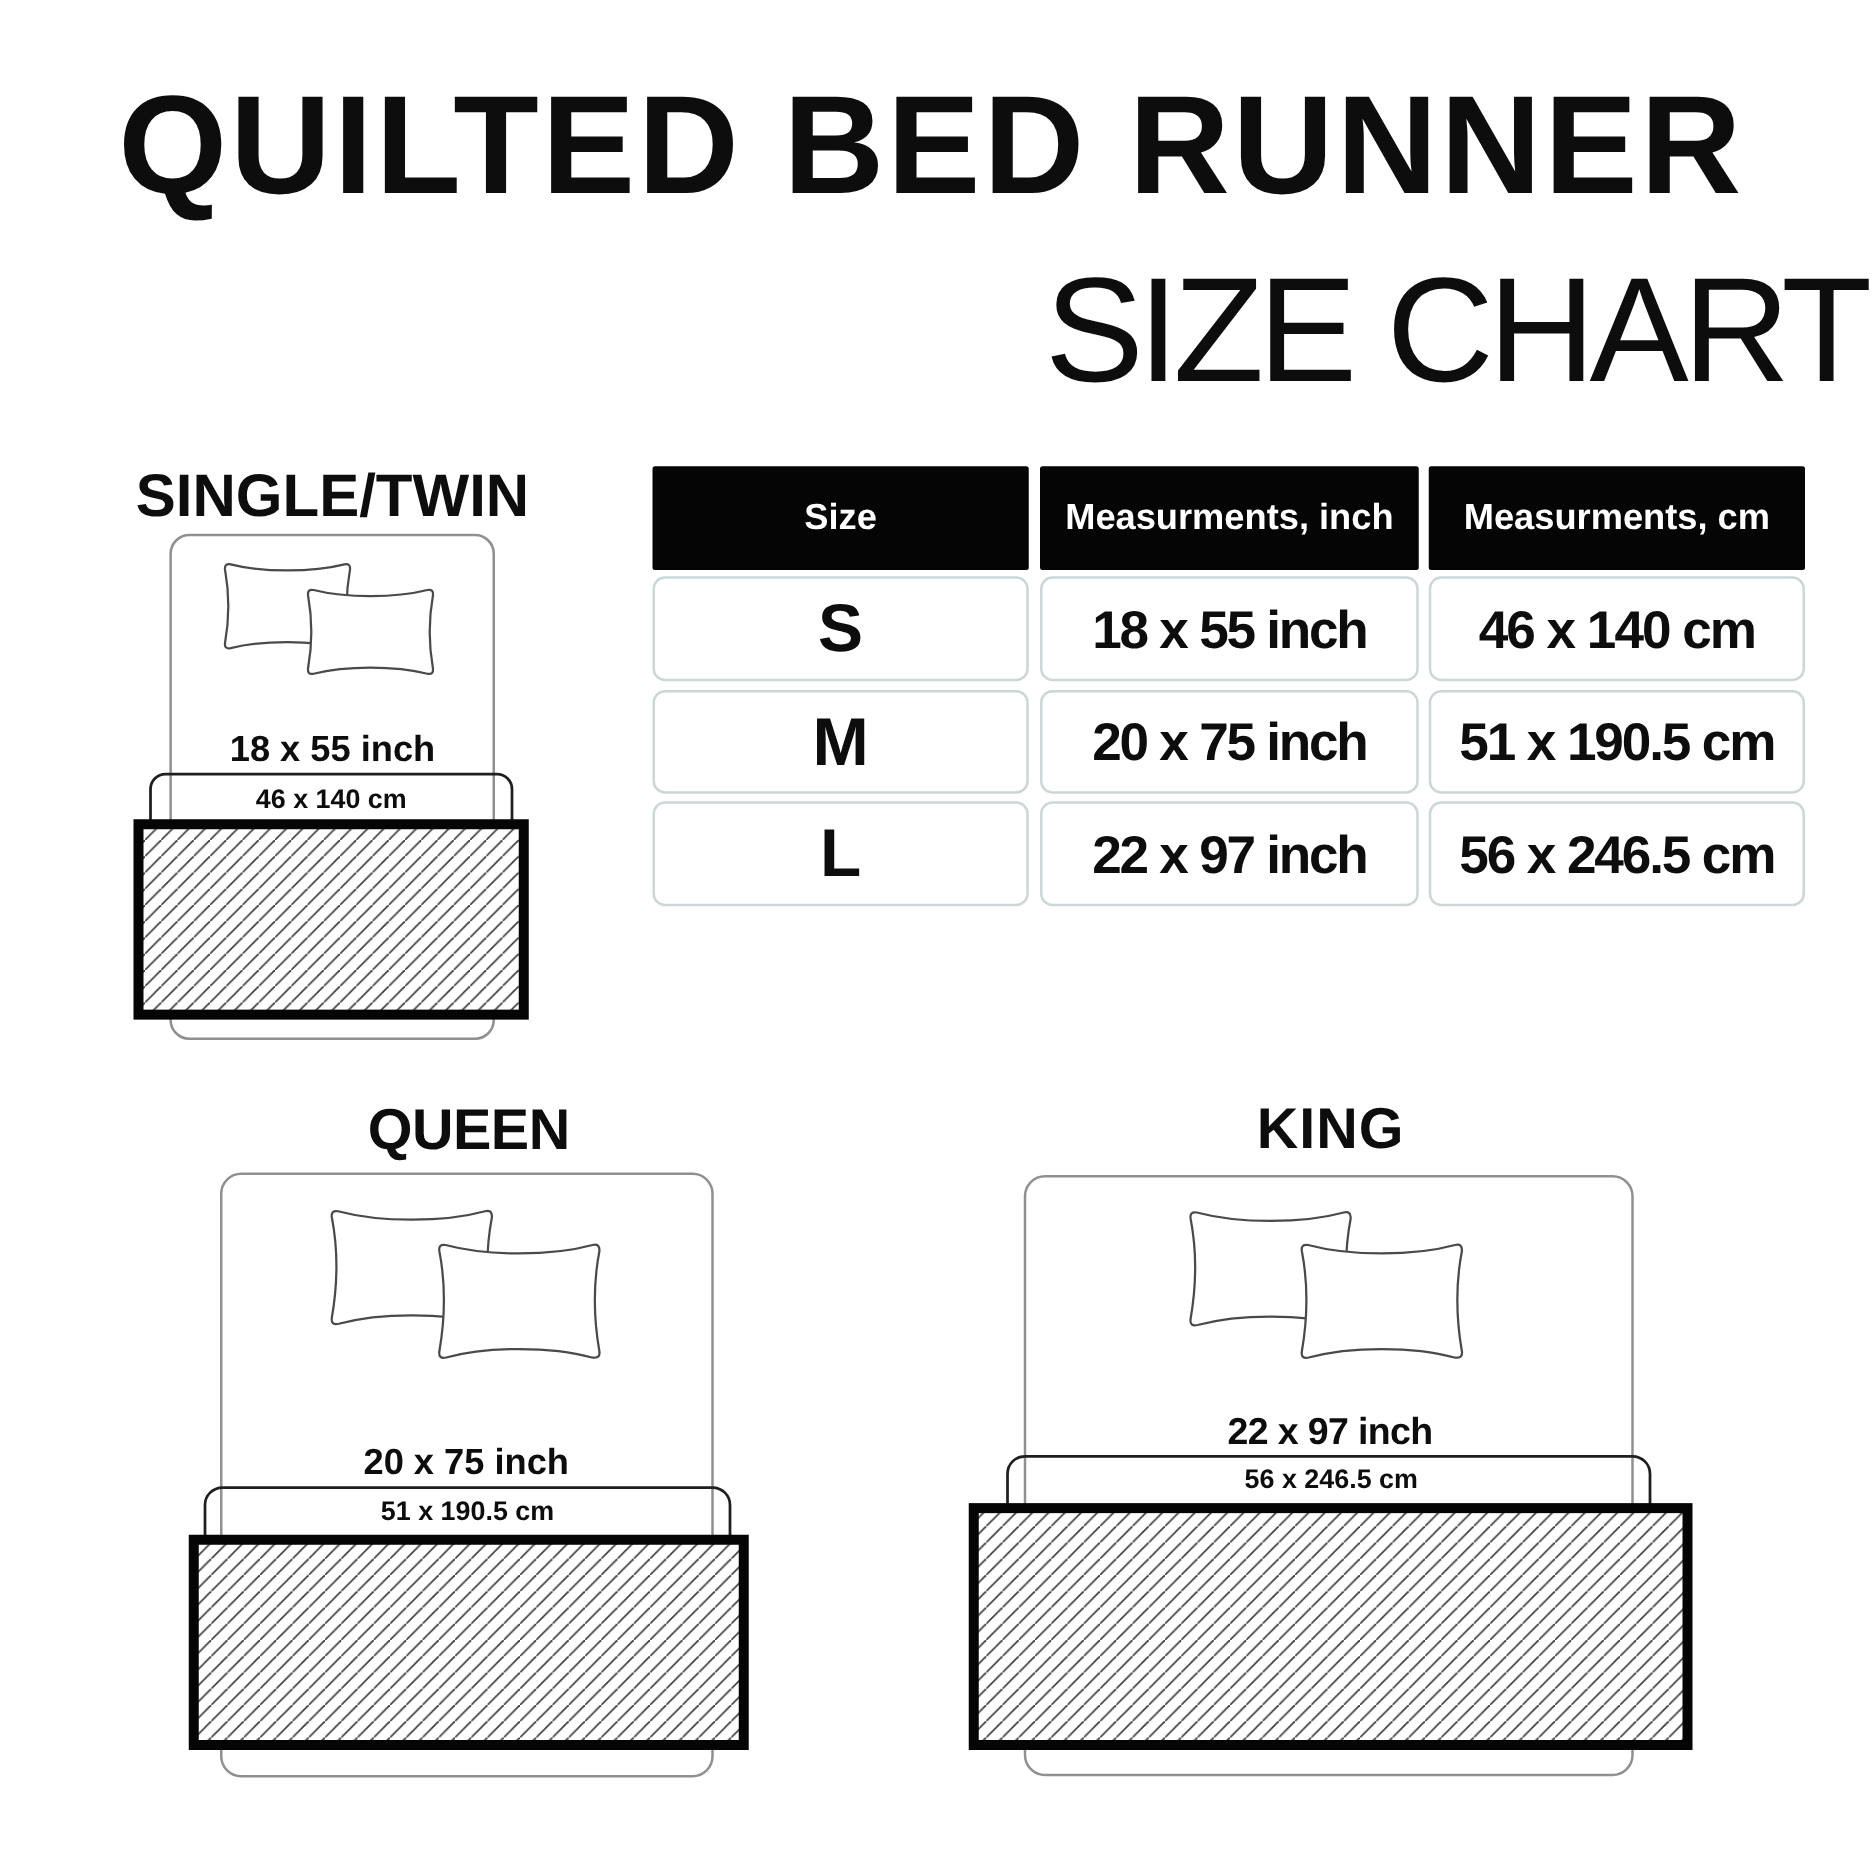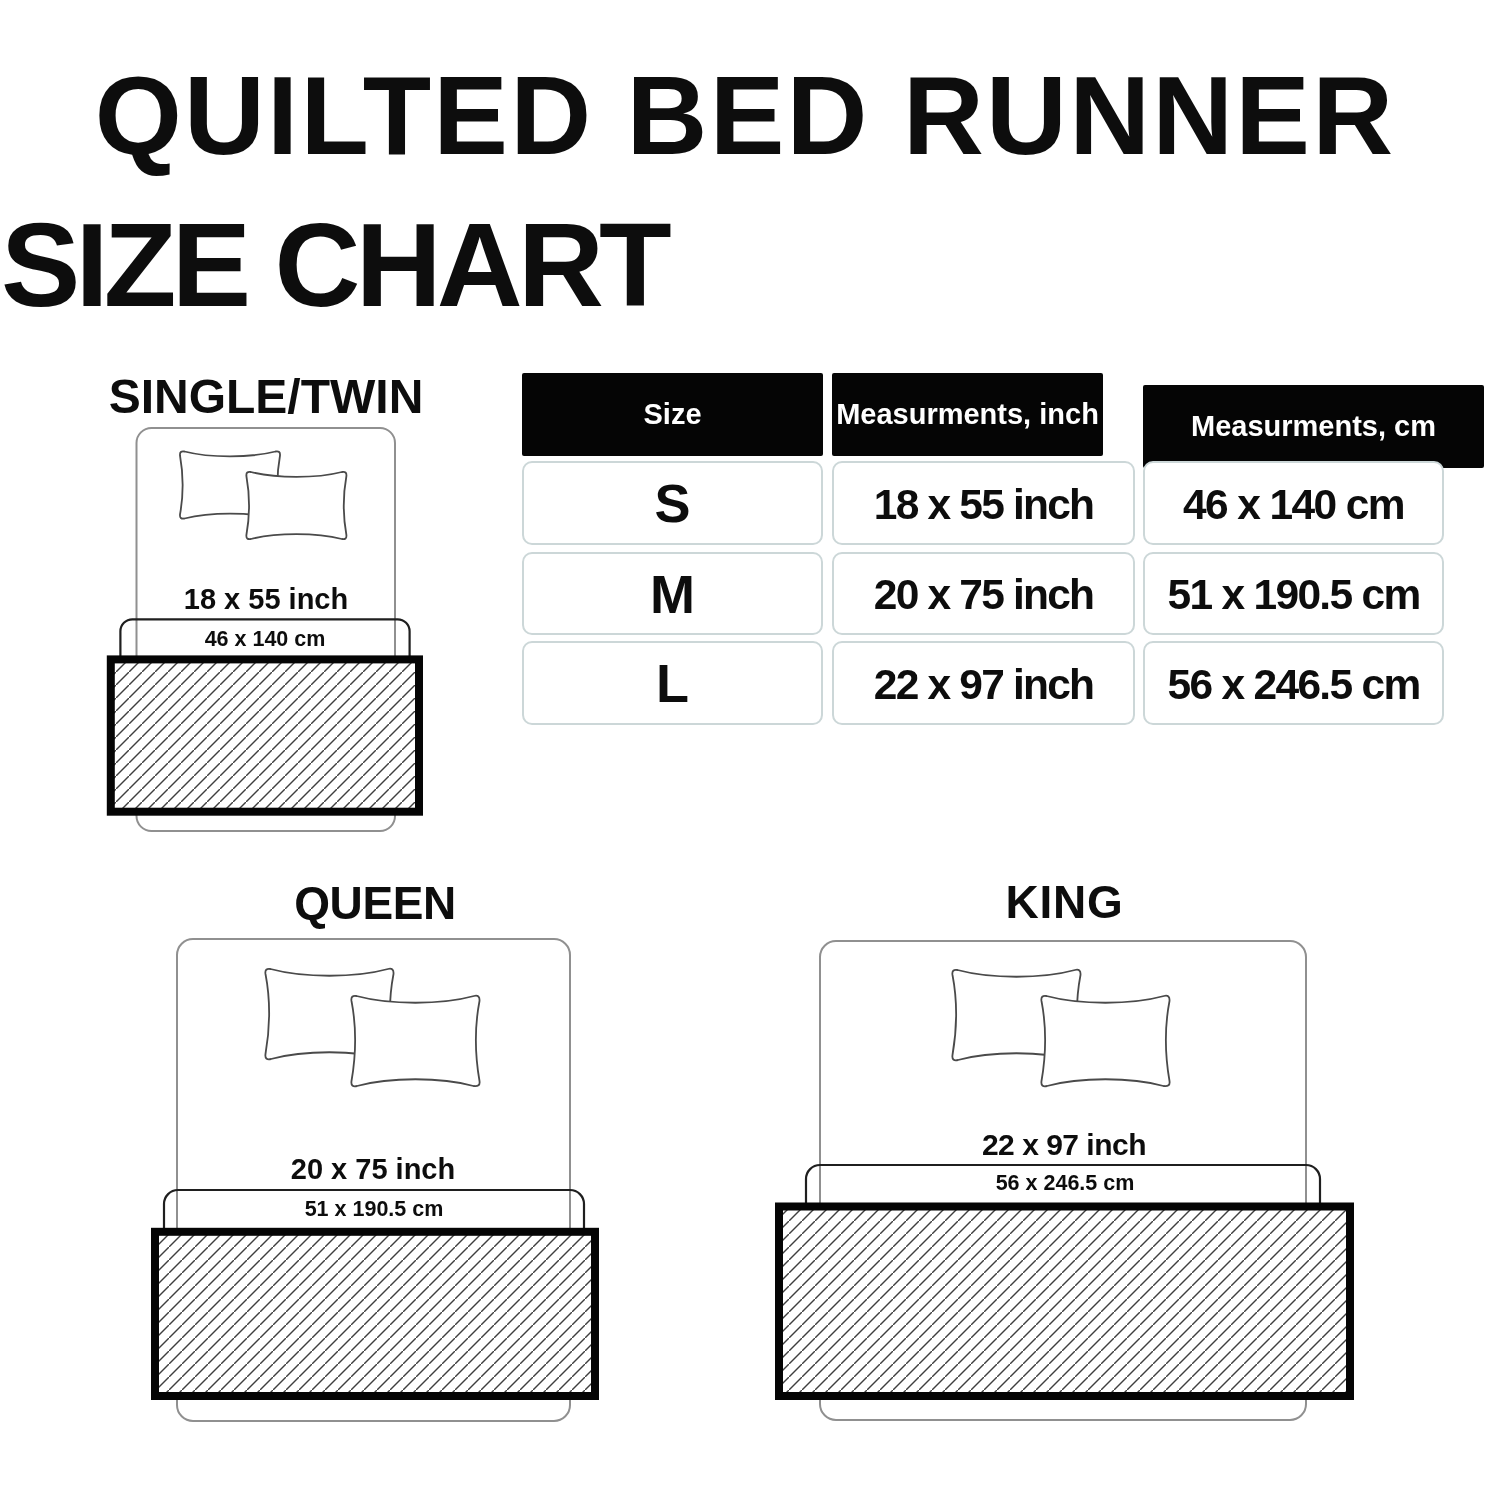--- a/index.html
+++ b/index.html
@@ -6,27 +6,27 @@
 body{width:1500px;height:1500px;background:#ffffff;font-family:"Liberation Sans",sans-serif;position:relative;overflow:hidden}
 .abs{position:absolute}
 .hdr{position:absolute;background:#050505;border-radius:2px;color:#fff;font-weight:bold;font-size:29px;display:flex;align-items:center;justify-content:center}
 .cell{position:absolute;background:#fff;border:2px solid #ccd7d8;border-radius:10px;color:#0d0d0d;font-weight:bold;display:flex;align-items:center;justify-content:center;box-sizing:border-box;padding-top:3px}
 </style>
 </head>
 <body>
 
 <div class="abs" style="left:-5px;top:60px;width:1500px;text-align:center;font-weight:bold;font-size:112px;line-height:112px;color:#0d0d0d;letter-spacing:2.2px">QUILTED BED RUNNER</div>
 
-<div class="abs" style="left:1px;top:205px;width:1492px;text-align:left;font-weight:bold;font-size:119px;line-height:119px;color:#0d0d0d;letter-spacing:-4.8px">SIZE CHART</div>
+<div class="abs" style="left:1px;top:205px;width:1492px;text-align:right;font-weight:normal;font-size:119px;line-height:119px;color:#0d0d0d;letter-spacing:-4.8px">SIZE CHART</div>
 
 <div class="hdr" style="left:522px;top:373px;width:301px;height:83px">Size</div>
 
-<div class="hdr" style="left:832px;top:373px;width:271px;height:83px">Measurments, inch</div>
+<div class="hdr" style="left:832px;top:373px;width:303px;height:83px">Measurments, inch</div>
 
-<div class="hdr" style="left:1143px;top:385px;width:341px;height:83px">Measurments, cm</div>
+<div class="hdr" style="left:1143px;top:373px;width:301px;height:83px">Measurments, cm</div>
 
 <div class="cell" style="left:522px;top:461px;width:301px;height:84px;font-size:54px;padding-top:0">S</div>
 
 <div class="cell" style="left:832px;top:461px;width:303px;height:84px;font-size:42.5px;letter-spacing:-1.8px">18 x 55 inch</div>
 
 <div class="cell" style="left:1143px;top:461px;width:301px;height:84px;font-size:42.5px;letter-spacing:-1.6px">46 x 140 cm</div>
 
 <div class="cell" style="left:522px;top:552px;width:301px;height:83px;font-size:54px;padding-top:0">M</div>
 
 <div class="cell" style="left:832px;top:552px;width:303px;height:83px;font-size:42.5px;letter-spacing:-1.8px">20 x 75 inch</div>

